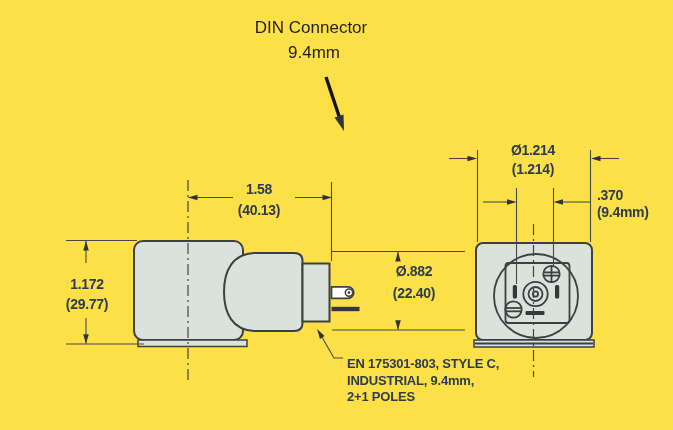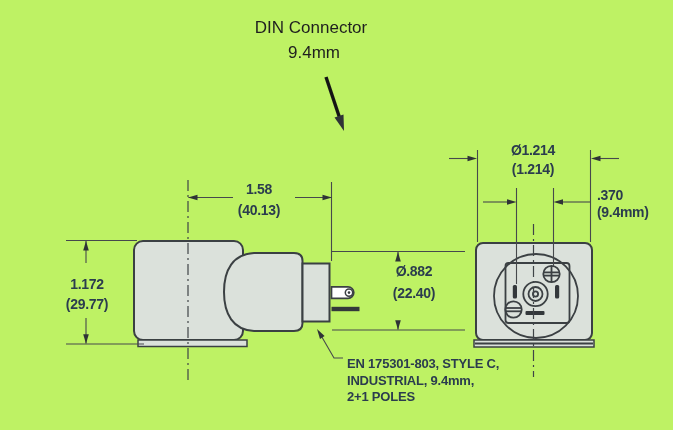--- a/index.html
+++ b/index.html
@@ -1,16 +1,16 @@
 <!DOCTYPE html>
 <html><head>
 <meta charset="utf-8">
 <style>
   html,body{margin:0;padding:0;background:#ffffff;}
-  .stage{position:relative;width:673px;height:430px;background:#bef264;overflow:hidden;
+  .stage{position:relative;width:673px;height:430px;background:#fde047;overflow:hidden;
          font-family:"Liberation Sans",sans-serif;}
   svg text{font-family:"Liberation Sans",sans-serif;}
   .title-text{font-size:17px;fill:#1f1f1f;}
   .dim-text{font-size:14px;font-weight:bold;fill:#2b3c4e;letter-spacing:-0.3px;}
   .note-text{font-size:13px;font-weight:bold;fill:#2b3c4e;letter-spacing:-0.2px;}
   .fill-part{fill:#dbe1db;stroke:#3b4043;stroke-width:2;}
   .fill-part-thin{fill:#dbe1db;stroke:#3b4043;stroke-width:1.5;}
   .part-line{fill:none;stroke:#3b4043;stroke-width:1.8;}
   .solid-part{fill:#33383b;stroke:none;}
   .thin-line{fill:none;stroke:#46494c;stroke-width:1.1;}

